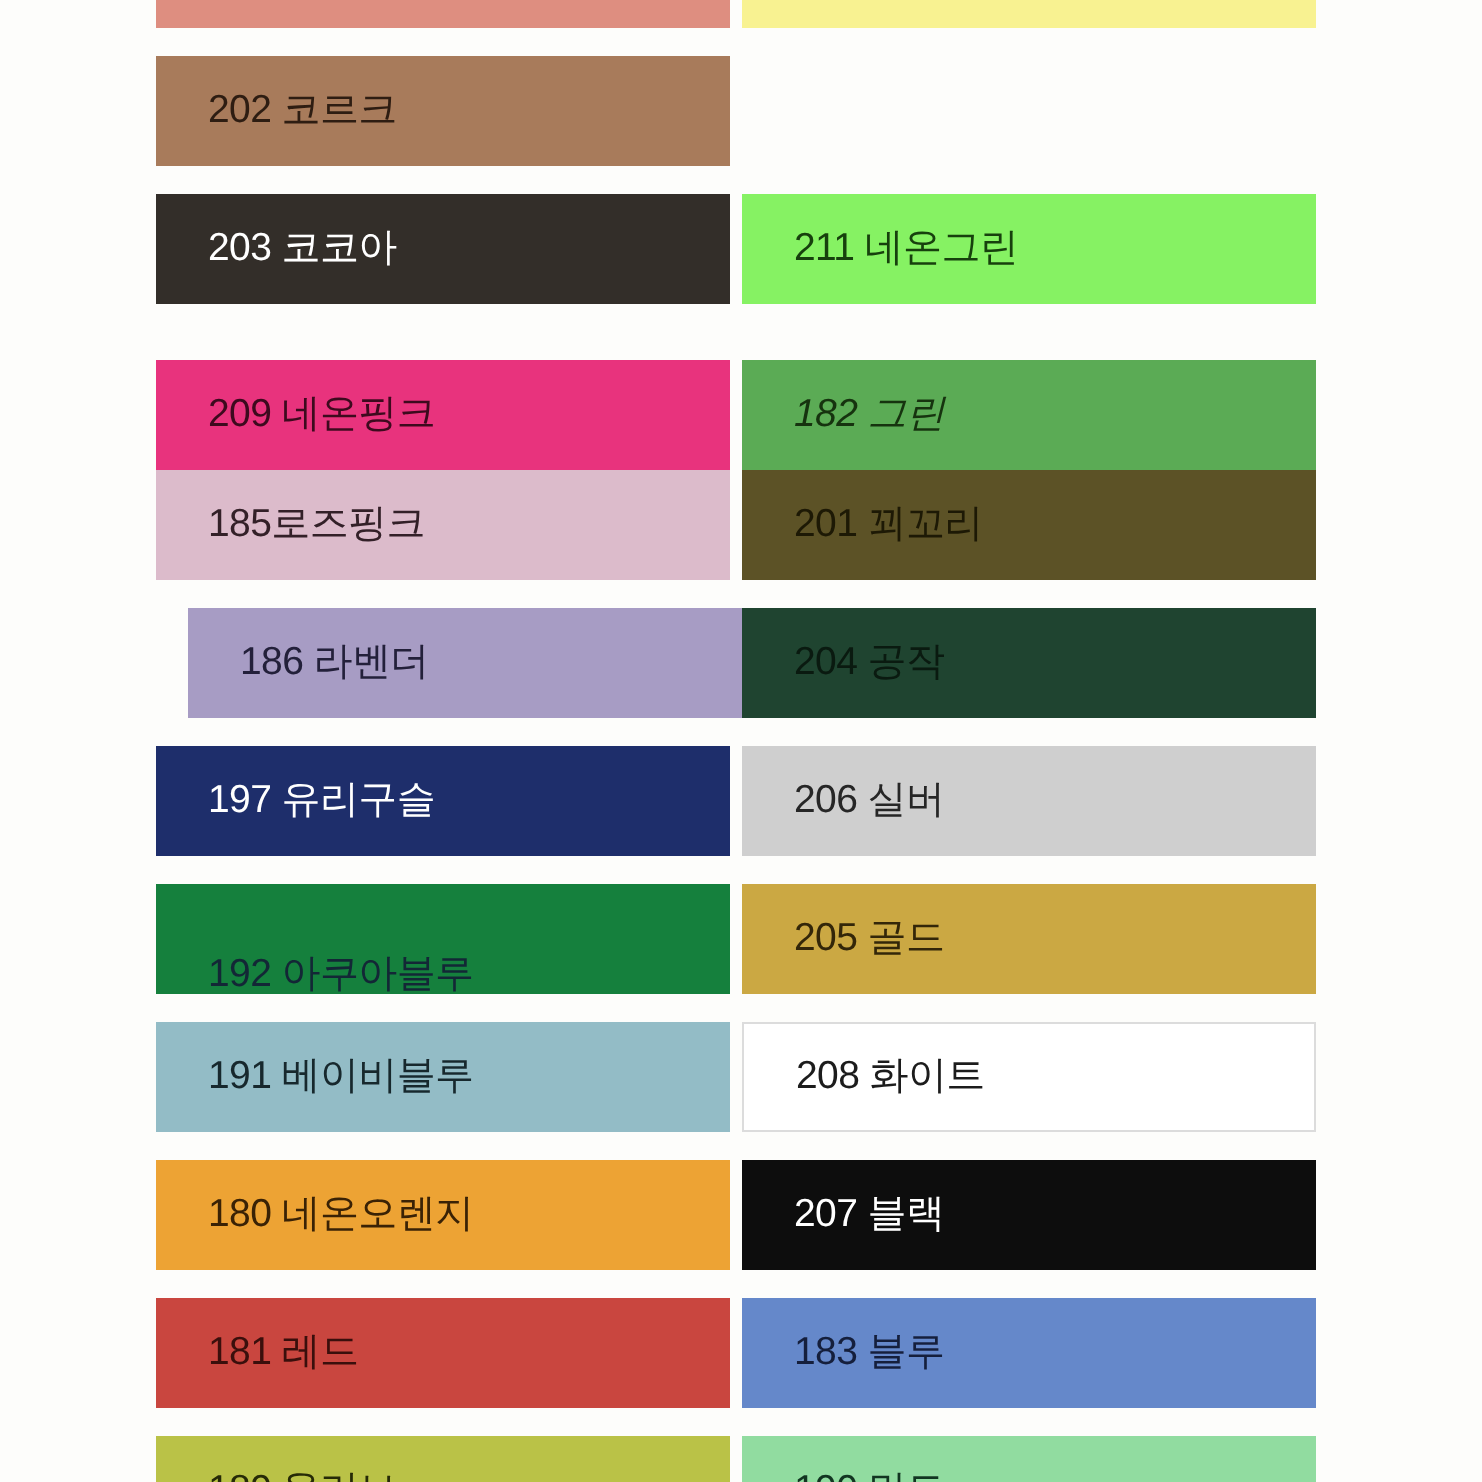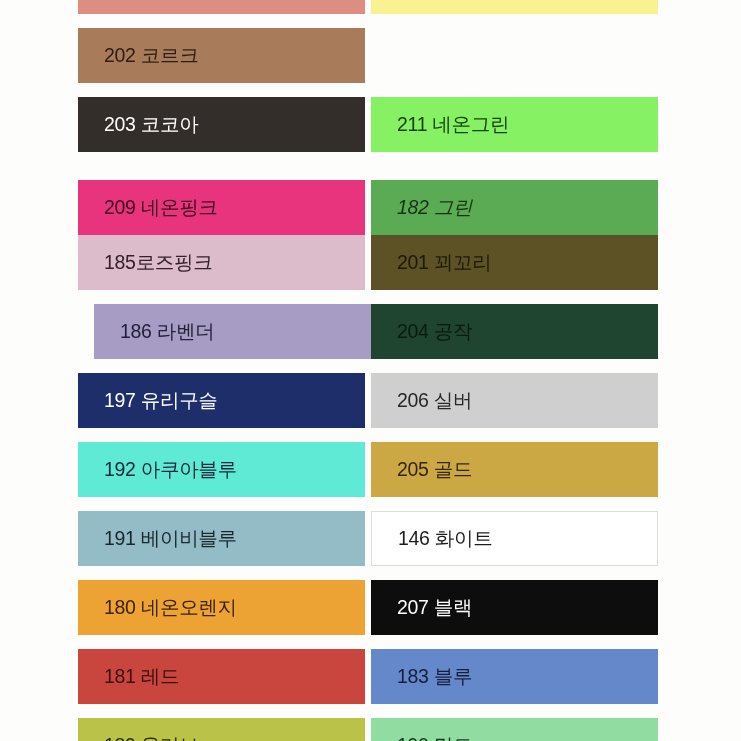--- a/index.html
+++ b/index.html
@@ -105,33 +105,33 @@
       </div>
       <div class="swatch-row" style="top: 373px;">
         <div class="swatch col-left" style="background: rgb(30, 46, 107);">
           <span class="swatch-label" style="color: rgb(255, 255, 255);">197 유리구슬</span>
         </div>
         <div class="swatch col-right" style="background: rgb(207, 207, 207);">
           <span class="swatch-label" style="color: rgb(38, 38, 38);">206 실버</span>
         </div>
       </div>
       <div class="swatch-row" style="top: 442px;">
-        <div class="swatch col-left" style="background: #5eead4;">
+        <div class="swatch col-left" style="background: #15803d; align-items: flex-end;">
           <span class="swatch-label" style="color: rgb(19, 39, 54);">192 아쿠아블루</span>
         </div>
         <div class="swatch col-right" style="background: rgb(203, 168, 67);">
           <span class="swatch-label" style="color: rgb(51, 38, 9);">205 골드</span>
         </div>
       </div>
       <div class="swatch-row" style="top: 511px;">
         <div class="swatch col-left" style="background: rgb(147, 188, 198);">
           <span class="swatch-label" style="color: rgb(23, 40, 45);">191 베이비블루</span>
         </div>
         <div class="swatch col-right bordered" style="background: rgb(255, 255, 255);">
-          <span class="swatch-label" style="color: rgb(28, 28, 28);">146 화이트</span>
+          <span class="swatch-label" style="color: rgb(28, 28, 28);">208 화이트</span>
         </div>
       </div>
       <div class="swatch-row" style="top: 580px;">
         <div class="swatch col-left" style="background: rgb(237, 163, 52);">
           <span class="swatch-label" style="color: rgb(58, 34, 5);">180 네온오렌지</span>
         </div>
         <div class="swatch col-right" style="background: rgb(13, 13, 13);">
           <span class="swatch-label" style="color: rgb(255, 255, 255);">207 블랙</span>
         </div>
       </div>

